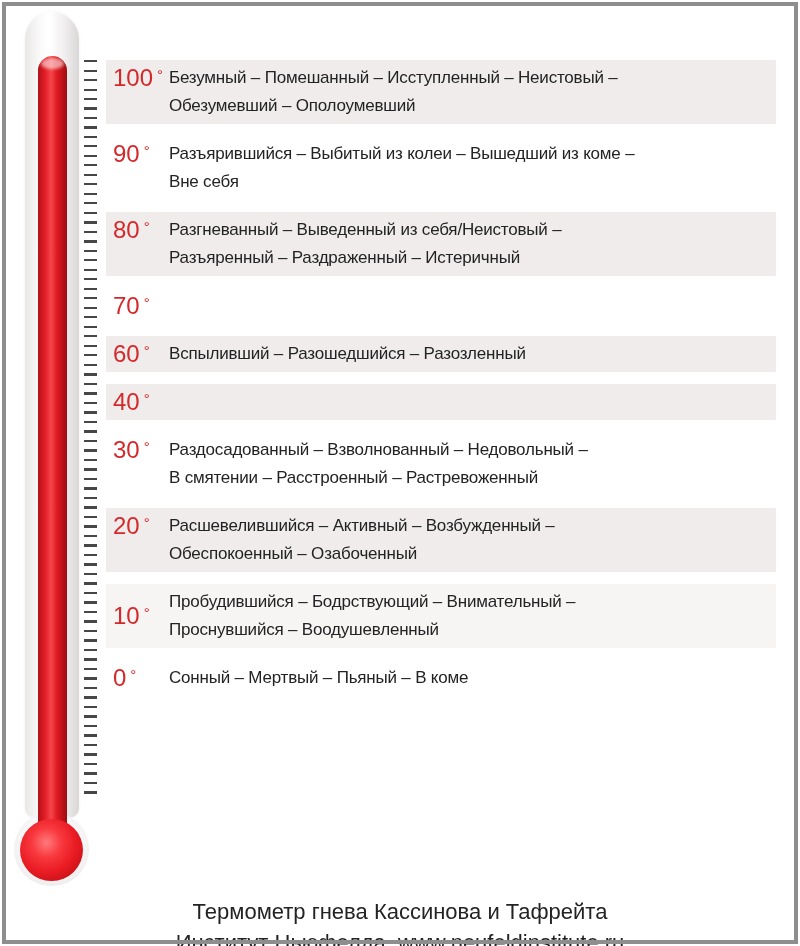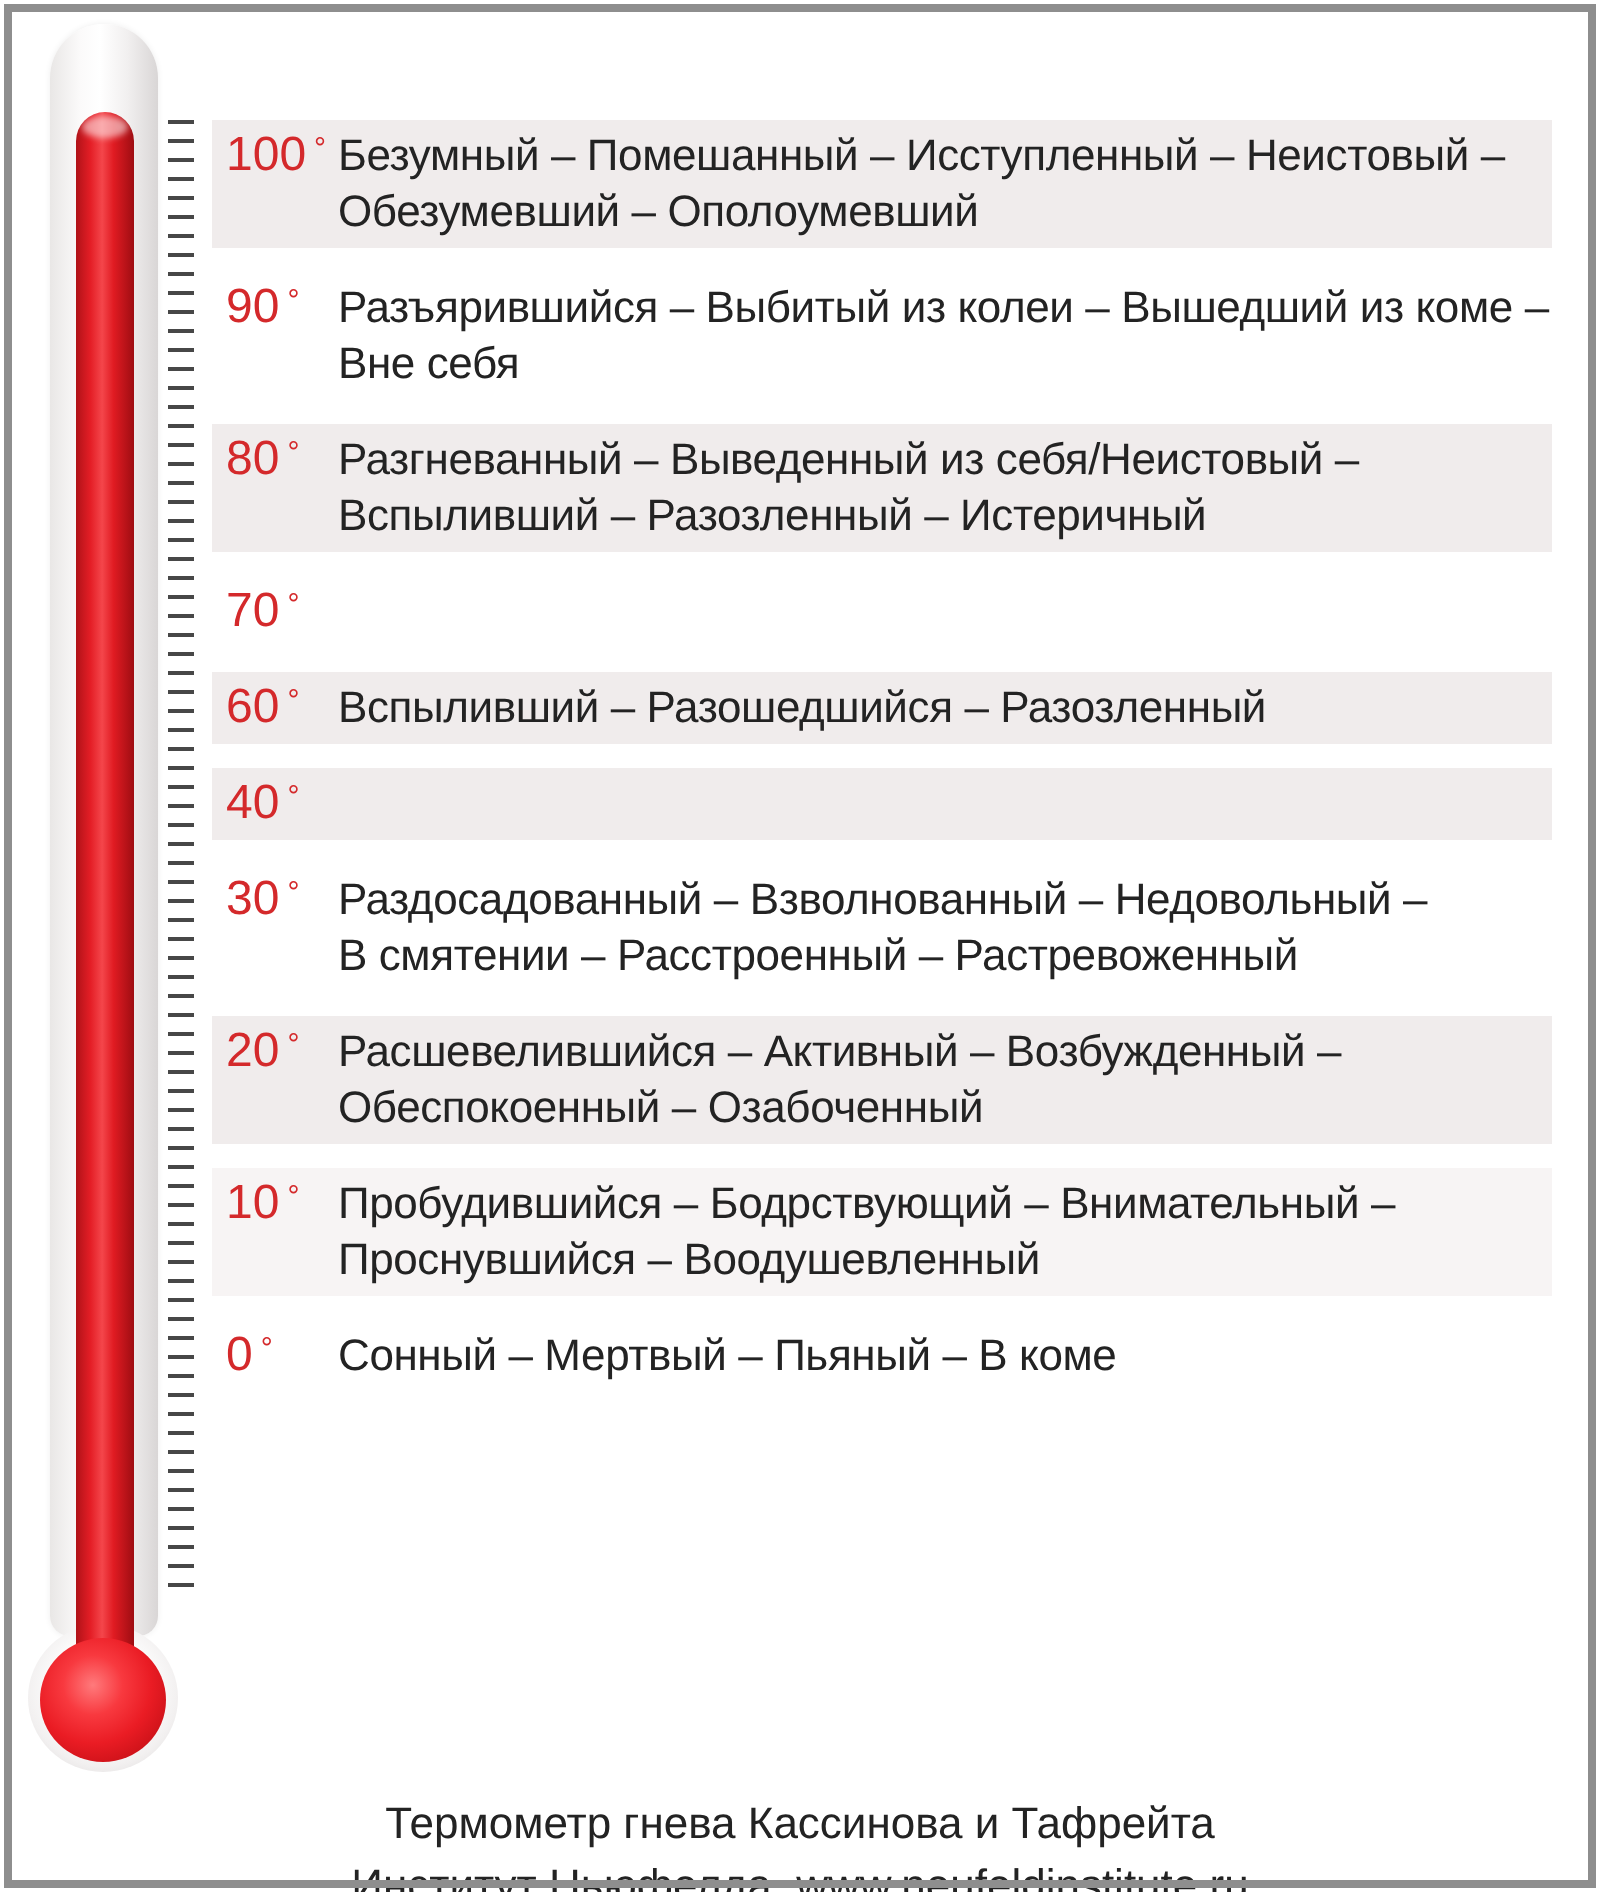--- a/index.html
+++ b/index.html
@@ -41,28 +41,28 @@
       var(--tick_gray,#474747) 0px,var(--tick_gray,#474747) 2px,
       transparent 2px,transparent 9.5px);
   }
   
   .rows{
     position:absolute;left:106px;top:60px;width:670px;
     display:flex;flex-direction:column;gap:12px;z-index:5;
   }
   .row{display:flex;align-items:flex-start;padding:4px 0 4px 7px;background:transparent;}
   .row.gray{background:var(--band_gray,#f0ecec);}
-  .row.light{background:var(--band_light,#f7f4f4);}
+  .row.light{background:var(--band_light,#f7f4f4);align-items:center;}
   .temp{
     width:49px;flex-shrink:0;color:var(--accent_red,#d4292b);
     font-size:24px;line-height:28px;white-space:nowrap;
   }
   .deg{font-size:15px;vertical-align:top;position:relative;top:-3px;margin-left:4px;}
   .words{
-    margin-left:7px;font-size:22px;line-height:28px;color:var(--text_black,#232323);
+    margin-left:7px;font-size:17px;line-height:28px;color:var(--text_black,#232323);
     white-space:pre-line;letter-spacing:-0.2px;
   }
   
   .footer{
     position:absolute;left:0;top:896px;width:800px;text-align:center;
     font-size:22px;line-height:31px;color:var(--text_black,#2a2a2a);z-index:5;
   }
 </style>
 </head>
 <body>
@@ -88,21 +88,21 @@
 
   <div class="row">
     <div class="temp"><span class="temp-num">90</span><span class="deg">°</span></div>
     <div class="words">Разъярившийся – Выбитый из колеи – Вышедший из коме –
 Вне себя</div>
   </div>
 
   <div class="row gray">
     <div class="temp"><span class="temp-num">80</span><span class="deg">°</span></div>
     <div class="words">Разгневанный – Выведенный из себя/Неистовый –
-Вспыливший – Разозленный – Истеричный</div>
+Разъяренный – Раздраженный – Истеричный</div>
   </div>
 
   <div class="row">
     <div class="temp"><span class="temp-num">70</span><span class="deg">°</span></div>
   </div>
 
   <div class="row gray">
     <div class="temp"><span class="temp-num">60</span><span class="deg">°</span></div>
     <div class="words">Вспыливший – Разошедшийся – Разозленный</div>
   </div>

